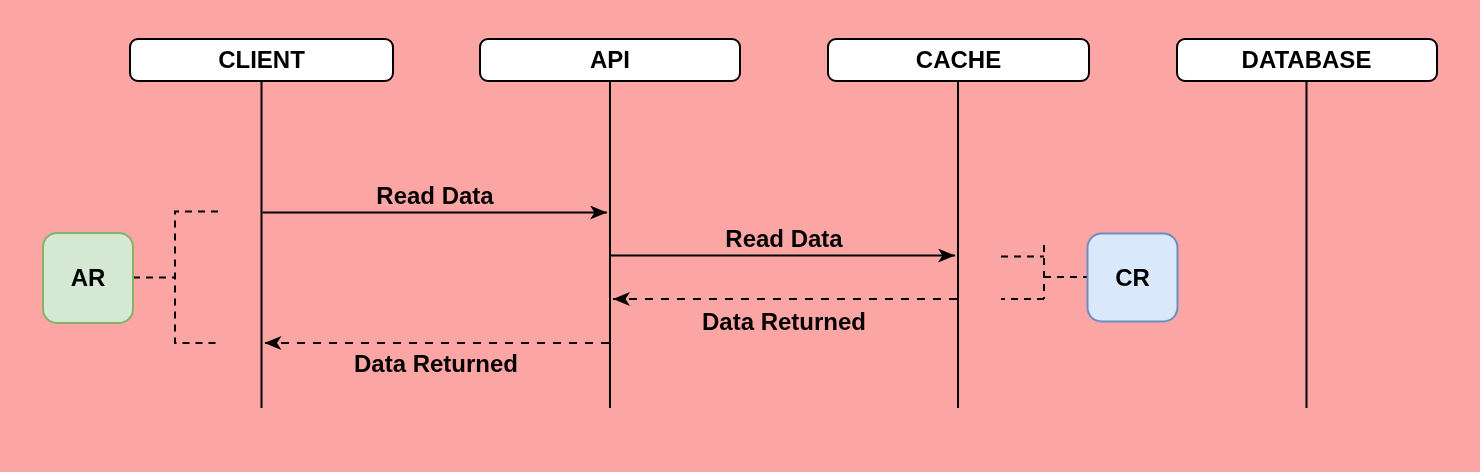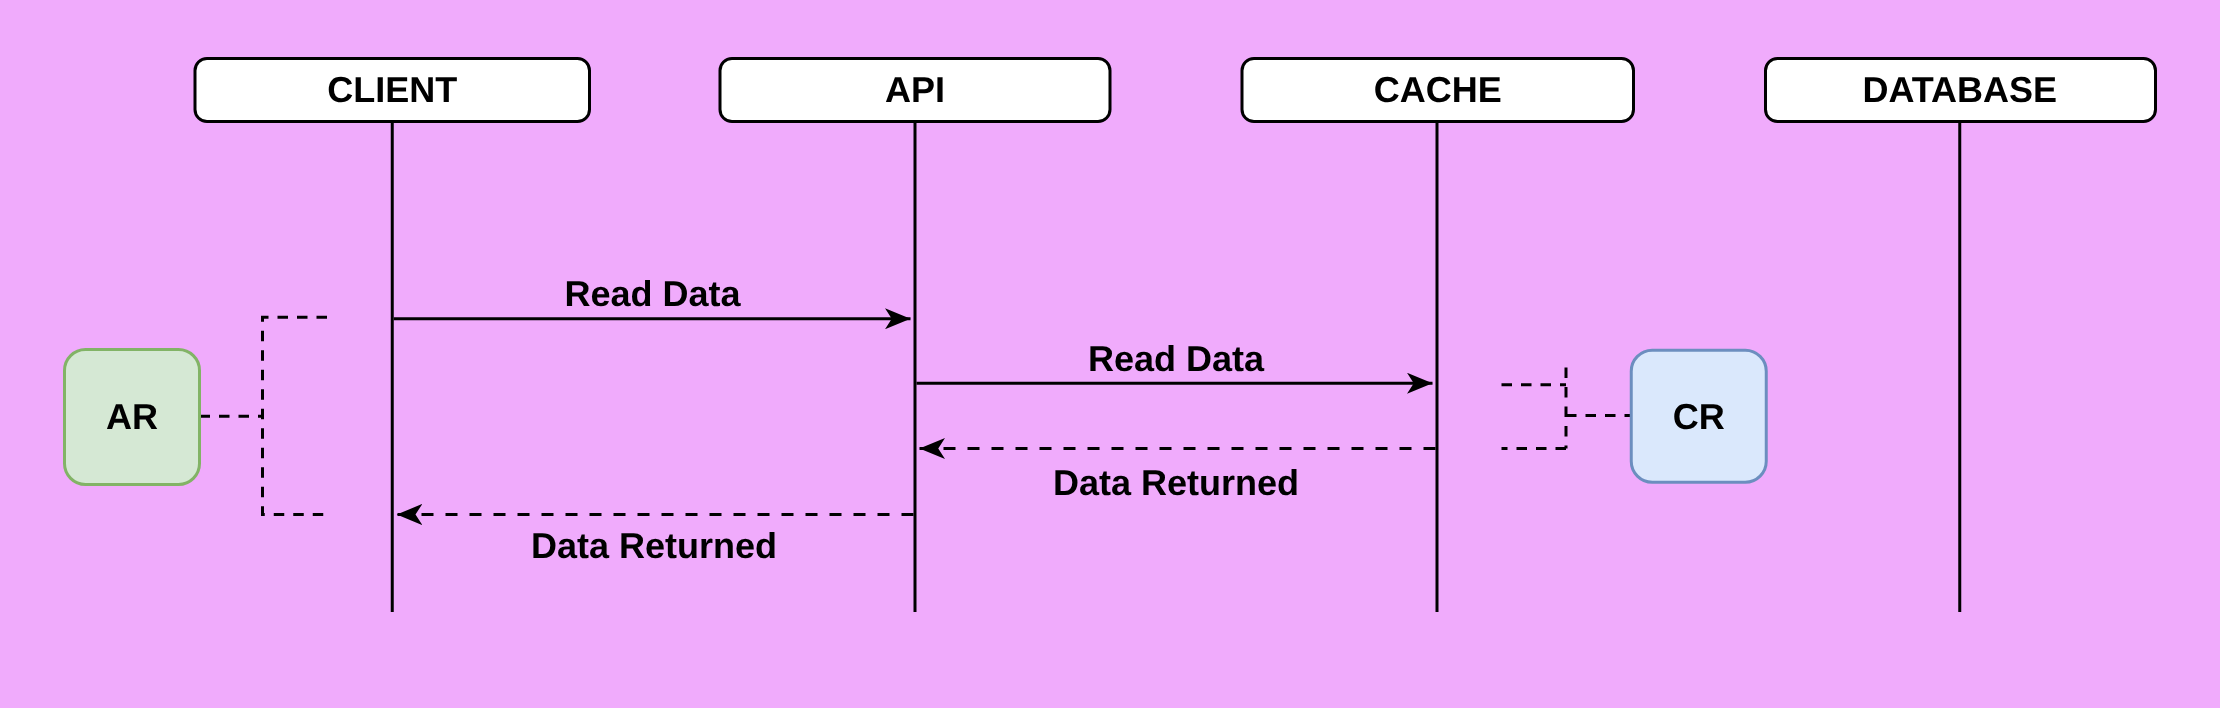--- a/index.html
+++ b/index.html
@@ -1,20 +1,20 @@
 <!DOCTYPE html>
 <html><head>
 <meta charset="utf-8">
 <style>
   html, body { margin: 0; padding: 0; background: #ffffff; }
   .canvas {
     position: relative;
     width: 1480px;
     height: 472px;
-    background: #f0abfc;
+    background: #fca5a5;
     overflow: hidden;
   }
   svg { display: block; }
   text {
     font-family: "Liberation Sans", sans-serif;
     font-weight: bold;
     font-size: 24px;
     fill: #000000;
   }
   .actor-box { fill: #ffffff; stroke: #000000; stroke-width: 2; }

